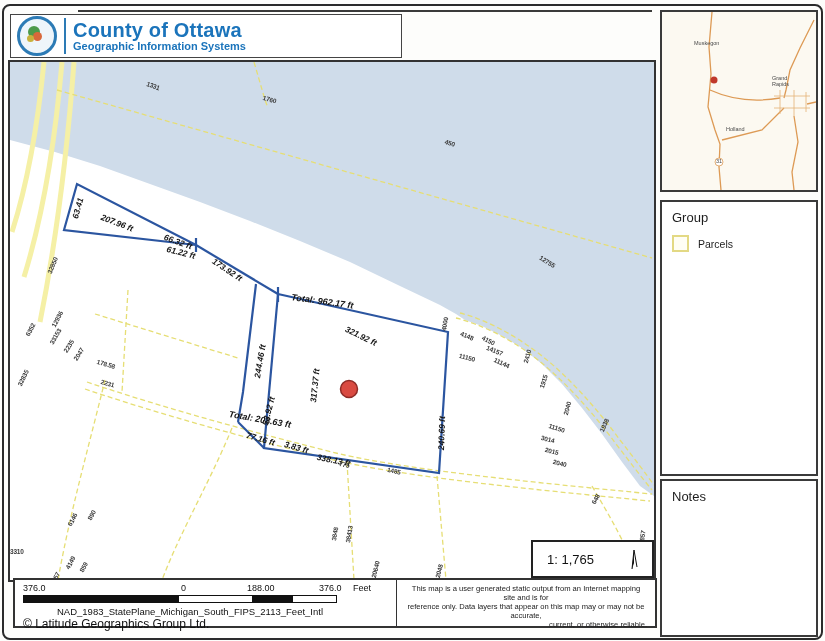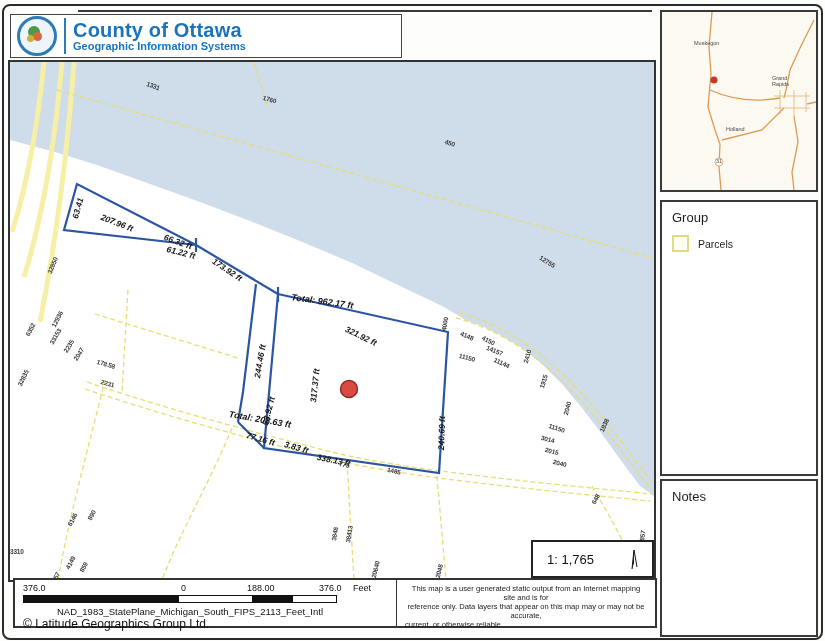--- a/index.html
+++ b/index.html
@@ -44,21 +44,21 @@
   
   .bottom-bar{position:absolute;left:13px;top:578px;width:644px;height:50px;border:2px solid #333;background:#fff;box-sizing:border-box;display:flex;}
   .bb-left{position:relative;width:382px;border-right:1.5px solid #333;box-sizing:border-box;}
   .sb-label{position:absolute;top:3px;font-size:9px;color:#111;}
   .sb-bar{position:absolute;left:8px;top:15px;width:312px;height:6px;border:1px solid #111;display:flex;}
   .sb-seg{height:100%;}
   .crs{position:absolute;left:8px;top:26px;font-size:9.5px;color:#111;margin-left:34px;}
   .copyright{position:absolute;left:8px;top:37px;font-size:12px;color:#111;}
   .bb-right{flex:1;padding:4px 8px 0 8px;box-sizing:border-box;}
   .disc-line{font-size:7.6px;color:#222;text-align:center;line-height:9px;}
-  .disc-line.right{text-align:left;}
+  .disc-line.right{text-align:right;}
   .disc-line.warn{font-size:8.8px;font-weight:bold;margin-top:1px;}
 </style>
 </head>
 <body>
 
 <div class="page-border"></div>
 <div class="topline"></div>
 
 <div class="header">
   <div class="logo">

